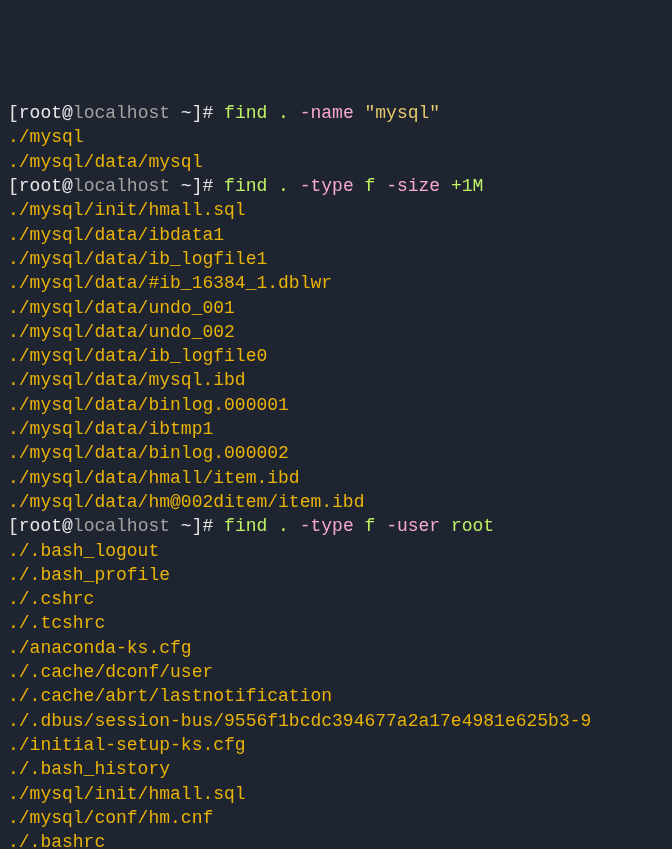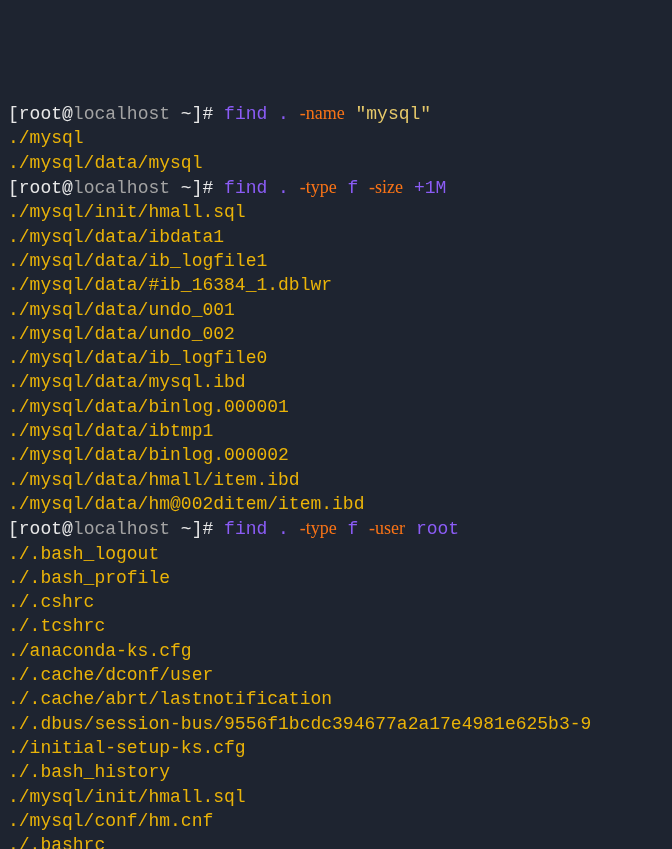--- a/index.html
+++ b/index.html
@@ -18,25 +18,24 @@
       white-space: pre;
       font-weight: 500;
     }
     .prompt-user {
       color: #e8e8e8;
     }
     .prompt-host {
       color: #a3a3a3;
     }
     .cmd-arg {
-      color: #8b5cf6;
+      color: #bef264;
     }
     .cmd-flag {
-      color: #f97316;
-      font-family: Liberation Serif, serif;
+      color: #f9a8d4;
     }
     .cmd-string {
       color: #e6c96a;
     }
     .output {
       color: #eab308;
     }
     .line {
       display: block;
     }

